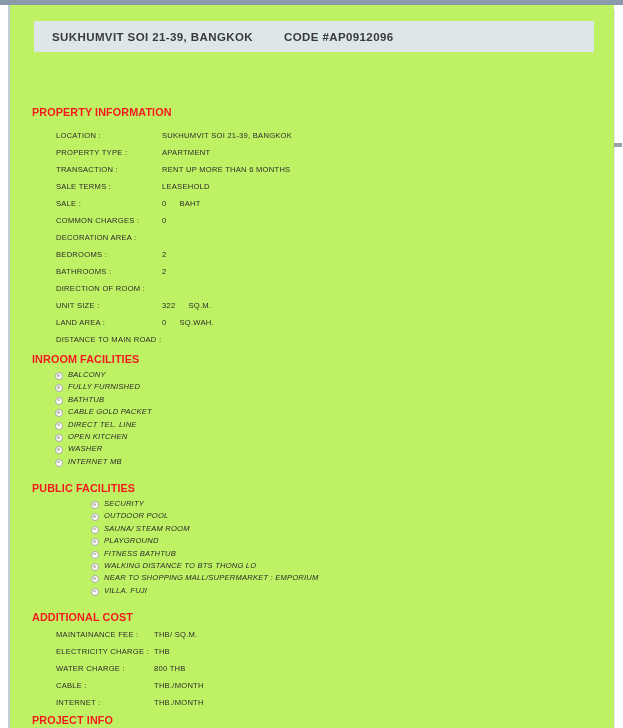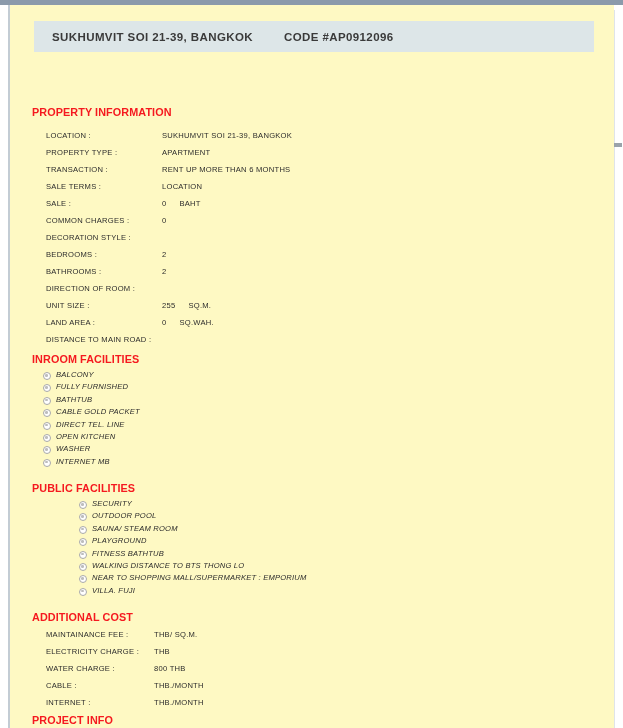--- a/index.html
+++ b/index.html
@@ -39,21 +39,21 @@
     top: 143px; left: 608px;
     width: 14px; height: 4px;
     background: #9aa3ab;
   }
 
   
   #page {
     position: absolute;
     top: 5px; left: 10px;
     width: 604px; height: 723px;
-    background: #fef9c3;
+    background: #bef264;
   }
 
   
   #title-bar {
     position: absolute;
     top: 16px; left: 24px;
     width: 560px; height: 31px;
     background: #dde6e8;
     display: flex;
     align-items: center;
@@ -89,29 +89,29 @@
     white-space: nowrap;
   }
   .spec-label, .spec-value {
     position: absolute;
     top: 0;
     font-size: 7.6px;
     color: #2b2b2b;
     letter-spacing: .25px;
     white-space: nowrap;
   }
-  .spec-label { left: 36px; text-align: center; }
+  .spec-label { left: 46px; text-align: center; }
   .spec-value { left: 152px; }
   .spec-value .unit { margin-left: 13px; }
 
   
   #additional-list .spec-value { left: 144px; }
 
   
-  .facility-list { position: absolute; left: 0; font-style: italic; }
+  .facility-list { position: absolute; left: 12px; font-style: italic; }
   .facility-row {
     position: relative;
     height: 12.4px;
     padding-left: 33px;
     white-space: nowrap;
   }
   .bullet-icon {
     position: absolute;
     left: 33px; top: 2px;
     width: 8px; height: 8px;
@@ -162,49 +162,49 @@
       <div class="spec-row">
         <span class="spec-label">PROPERTY TYPE  :</span>
         <span class="spec-value"><span>APARTMENT</span></span>
       </div>
       <div class="spec-row">
         <span class="spec-label">TRANSACTION  :</span>
         <span class="spec-value"><span>RENT UP MORE THAN 6 MONTHS</span></span>
       </div>
       <div class="spec-row">
         <span class="spec-label">SALE TERMS  :</span>
-        <span class="spec-value"><span>LOCATION</span></span>
+        <span class="spec-value"><span>LEASEHOLD</span></span>
       </div>
       <div class="spec-row">
         <span class="spec-label">SALE  :</span>
         <span class="spec-value"><span>0</span><span class="unit">BAHT</span></span>
       </div>
       <div class="spec-row">
         <span class="spec-label">COMMON CHARGES  :</span>
         <span class="spec-value"><span>0</span></span>
       </div>
       <div class="spec-row">
-        <span class="spec-label">DECORATION STYLE  :</span>
+        <span class="spec-label">DECORATION AREA  :</span>
         <span class="spec-value"><span></span></span>
       </div>
       <div class="spec-row">
         <span class="spec-label">BEDROOMS  :</span>
         <span class="spec-value"><span>2</span></span>
       </div>
       <div class="spec-row">
         <span class="spec-label">BATHROOMS  :</span>
         <span class="spec-value"><span>2</span></span>
       </div>
       <div class="spec-row">
         <span class="spec-label">DIRECTION OF ROOM  :</span>
         <span class="spec-value"><span></span></span>
       </div>
       <div class="spec-row">
         <span class="spec-label">UNIT SIZE  :</span>
-        <span class="spec-value"><span>255</span><span class="unit">SQ.M.</span></span>
+        <span class="spec-value"><span>322</span><span class="unit">SQ.M.</span></span>
       </div>
       <div class="spec-row">
         <span class="spec-label">LAND AREA  :</span>
         <span class="spec-value"><span>0</span><span class="unit">SQ.WAH.</span></span>
       </div>
       <div class="spec-row">
         <span class="spec-label">DISTANCE TO MAIN ROAD  :</span>
         <span class="spec-value"><span></span></span>
       </div>
     </div>

